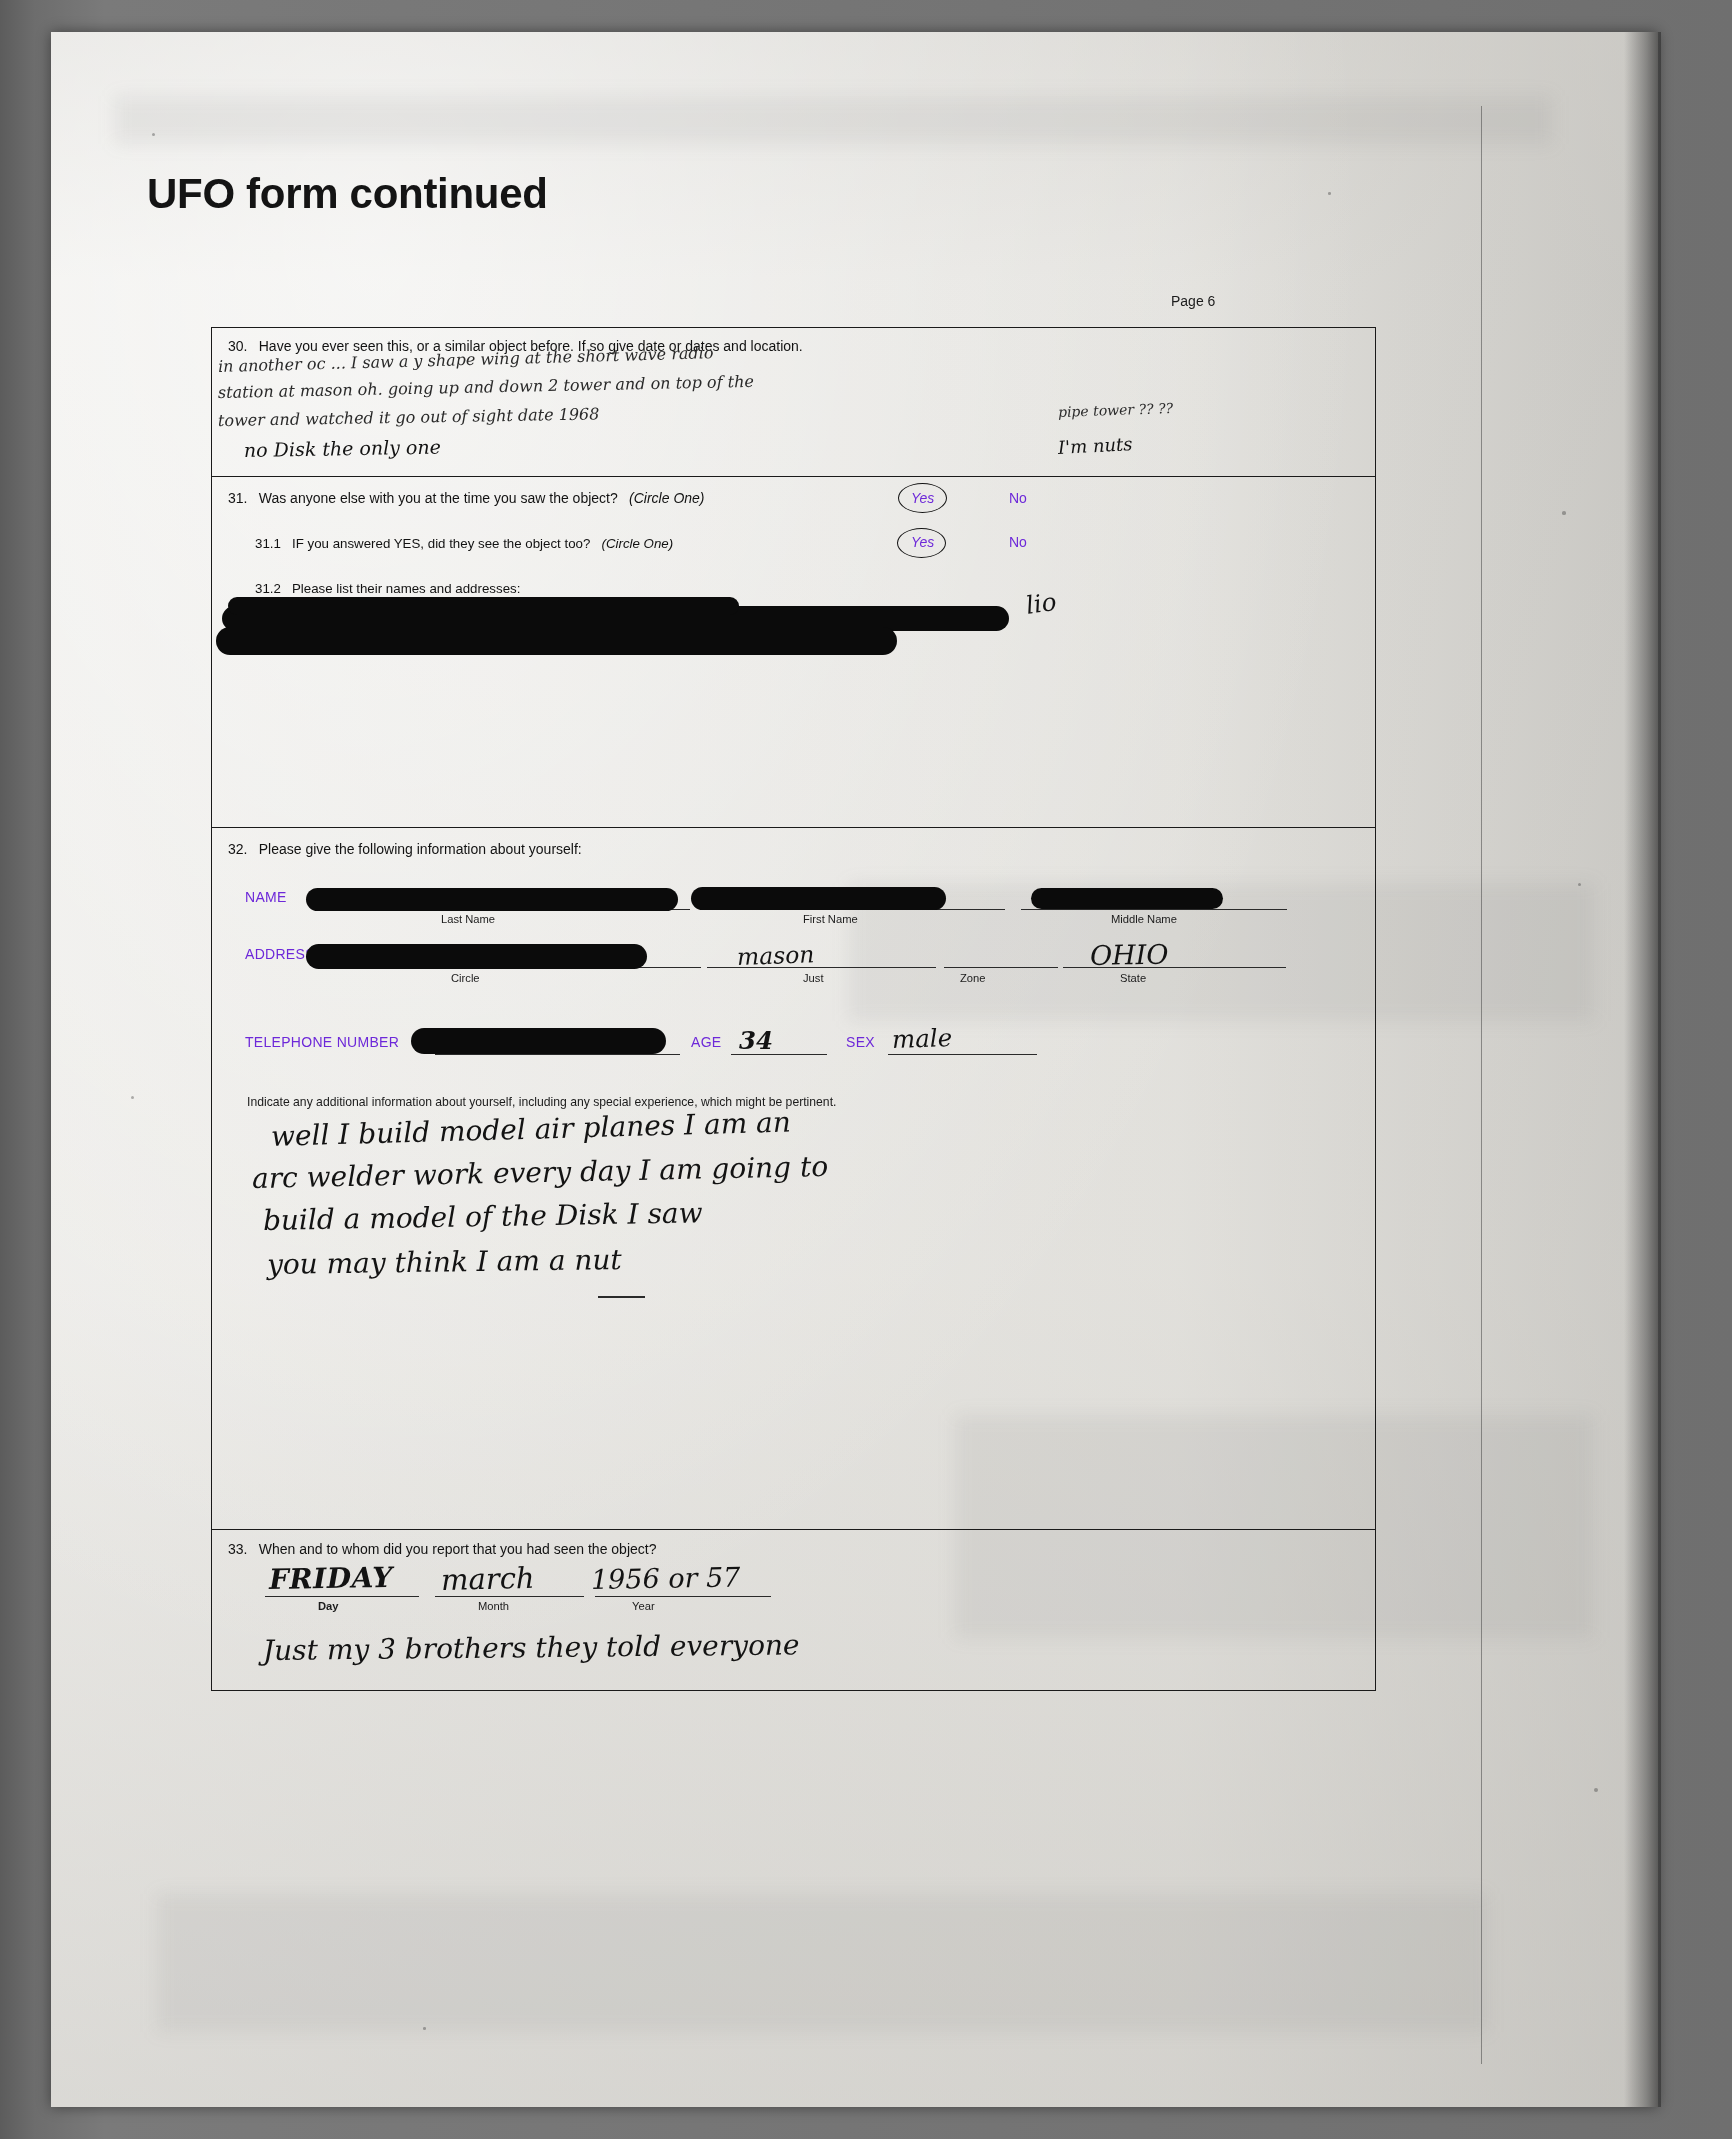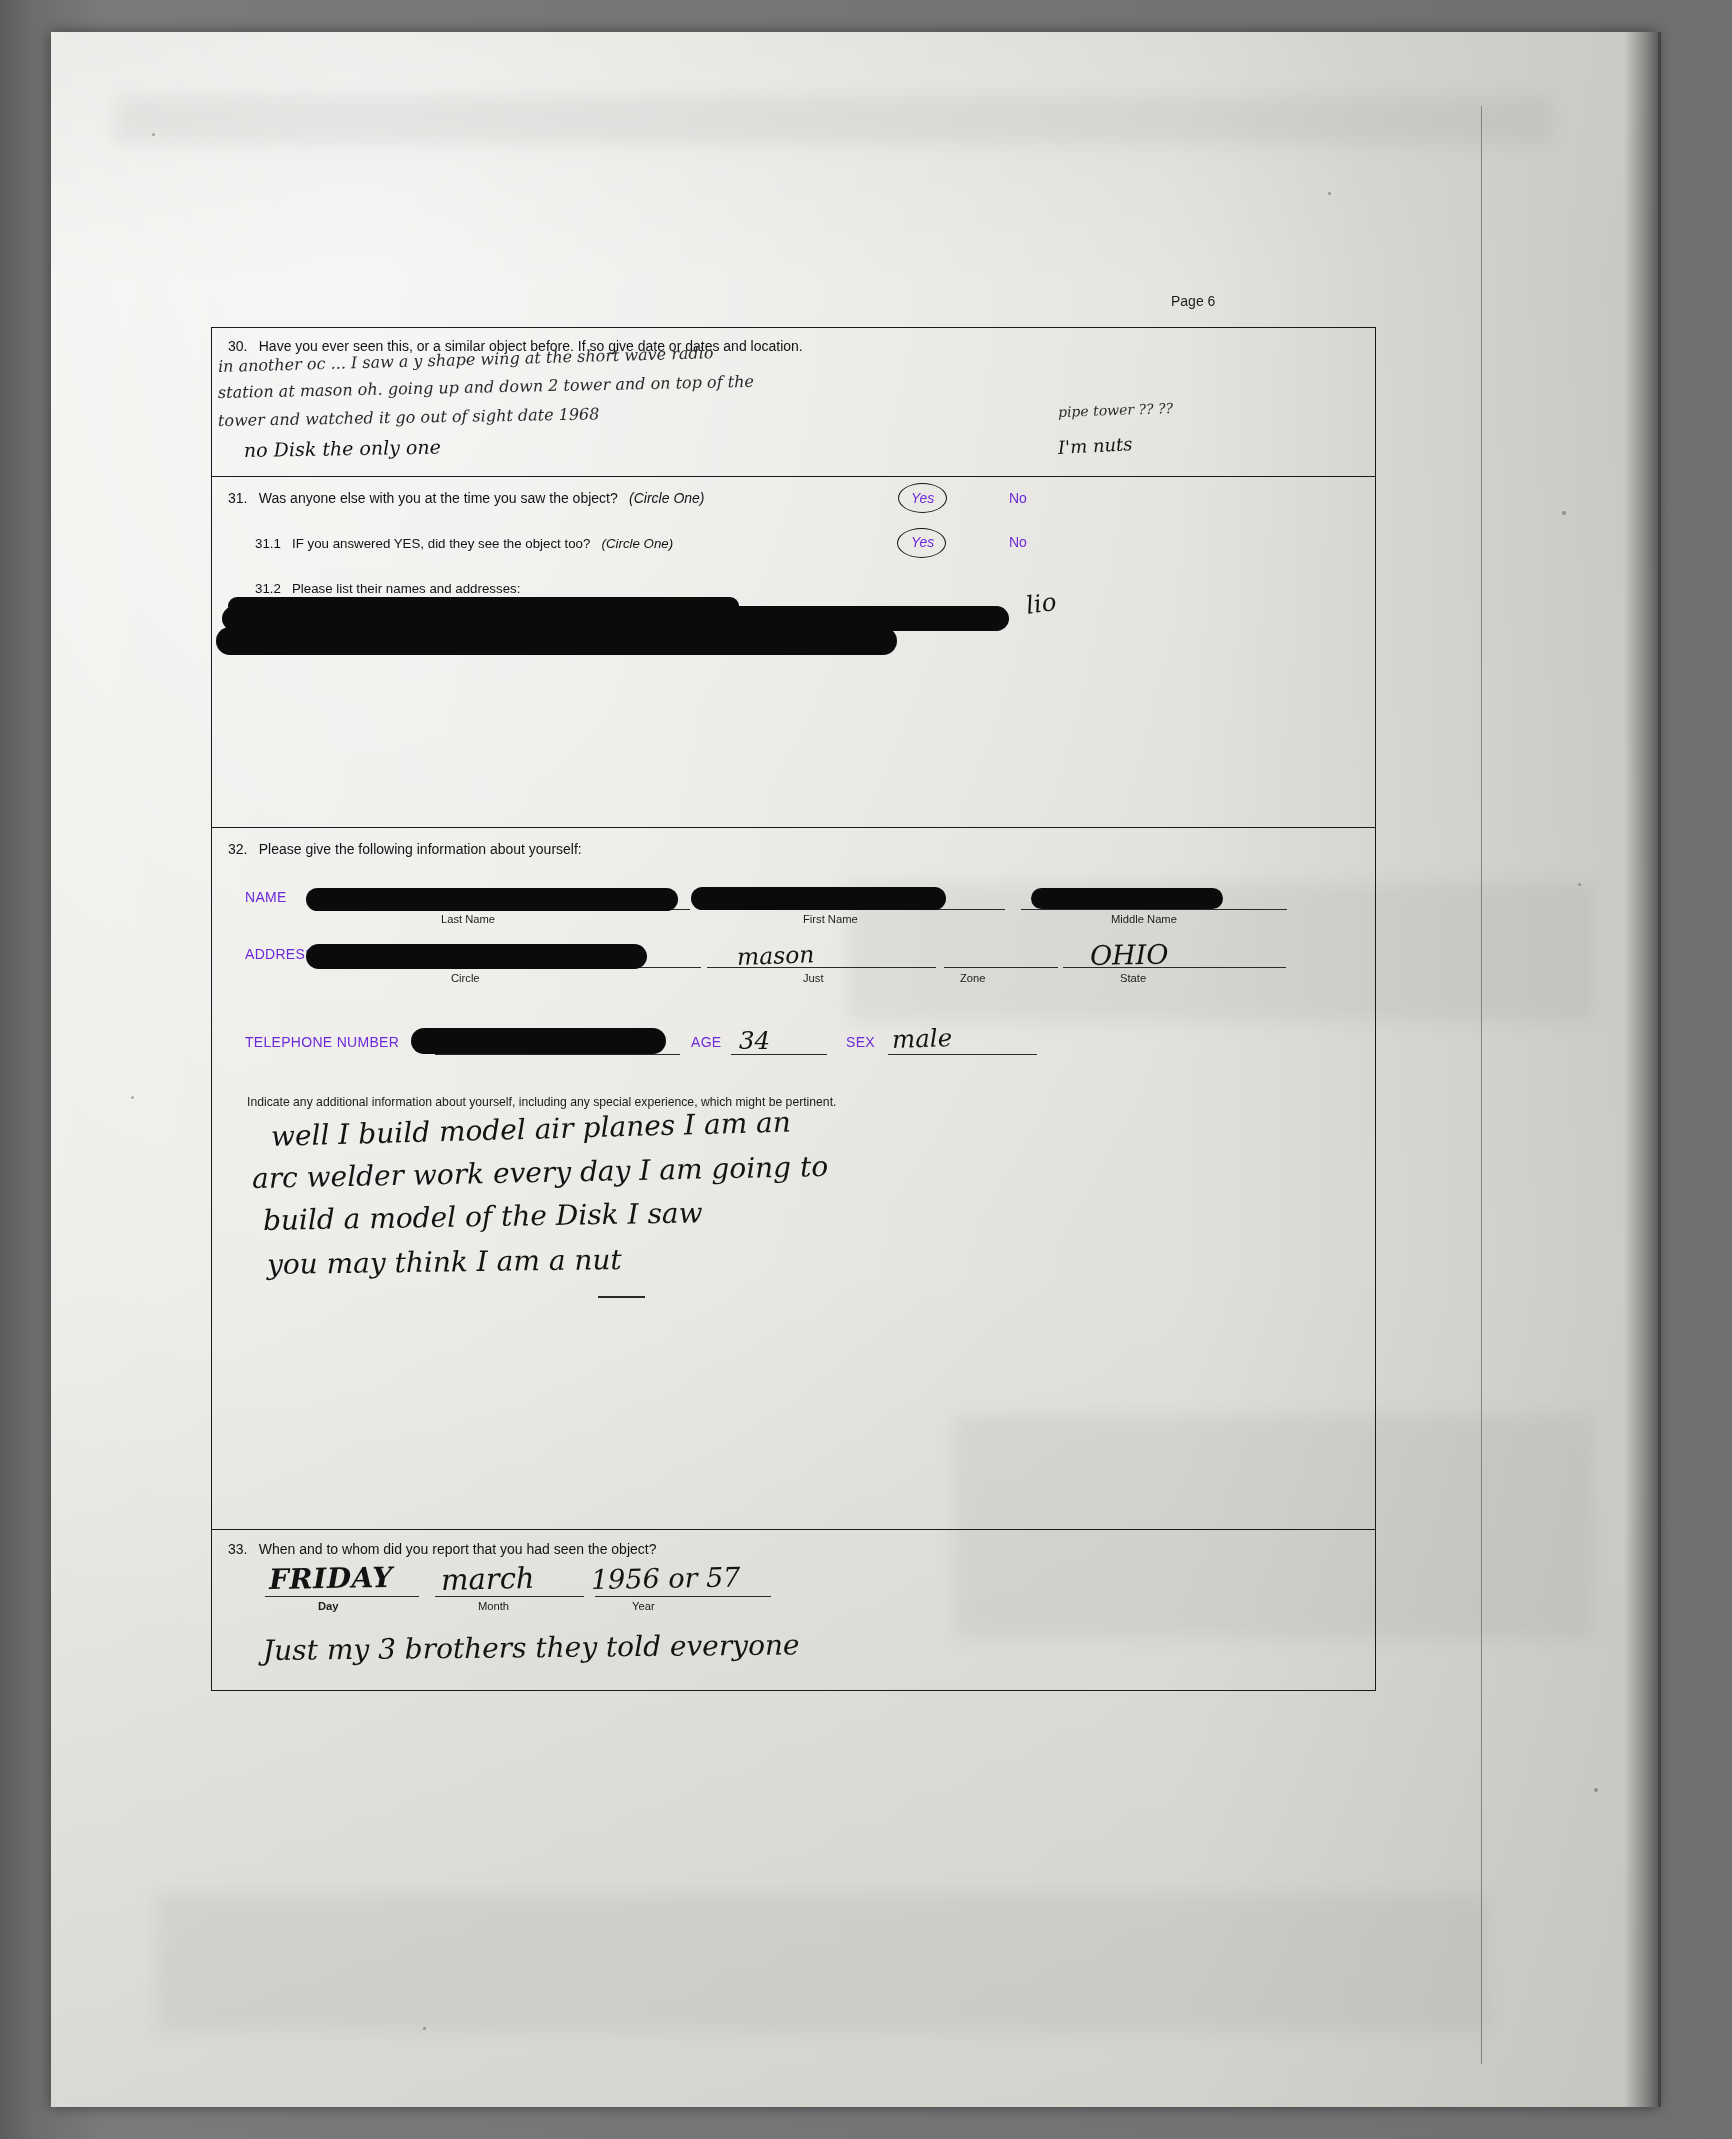--- a/index.html
+++ b/index.html
@@ -179,20 +179,21 @@
   <div class="sheet">
     <div class="sheet-tint"></div>
 
     <div class="smudge" style="left:64px; top:64px; width:1437px; height:48px;"></div>
     <div class="smudge" style="left:798px; top:851px; width:745px; height:138px;"></div>
     <div class="smudge" style="left:904px; top:1383px; width:638px; height:223px;"></div>
     <div class="smudge" style="left:106px; top:1862px; width:1330px; height:138px;"></div>
 
     <div class="vline" style="left:1430px; top:74px; height:1958px;"></div>
 
+    <div class="title" style="left:96px; top:138px;">UFO form continued</div>
     <div class="page-num" style="left:1120px; top:261px;text-align:right;">Page 6</div>
 
     <div class="form-box" style="left:160px; top:295px; width:1165px;">
 
       <div class="row" style="height:149px;">
         <div class="q" style="left:16px; top:9.6px;">
           <span>30.</span>
           <span style="padding-left:7.4px;">Have you ever seen this, or a similar object before. If so give date or dates and location.</span>
         </div>
         <div class="hw thin" style="left:6.4px; top:29px; font-size:16px; transform:rotate(-1.6deg);">in another oc ... I saw a y shape wing at the short wave radio</div>
@@ -261,21 +262,21 @@
         <div class="tiny" style="left:239px; top:144px;">Circle</div>
         <div class="tiny" style="left:591px; top:144px;">Just</div>
         <div class="tiny" style="left:748px; top:144px;">Zone</div>
         <div class="tiny" style="left:908px; top:144px;">State</div>
 
         <div class="caps" style="left:33px; top:206px;">TELEPHONE  NUMBER</div>
         <div class="fline" style="left:223px; top:226px; width:245px;"></div>
         <div class="redact" style="left:199px; top:200px; width:255px; height:25.5px;"></div>
         <div class="caps" style="left:479px; top:206px;">AGE</div>
         <div class="fline" style="left:519px; top:226px; width:96px;"></div>
-        <div class="hw" style="left:527px; top:198px; font-size:24.5px; font-weight:normal;">34</div>
+        <div class="hw" style="left:527px; top:198px; font-size:24.5px; font-weight:bold;">34</div>
         <div class="caps" style="left:634px; top:206px;">SEX</div>
         <div class="fline" style="left:676px; top:226px; width:149px;"></div>
         <div class="hw" style="left:680px; top:197px; font-size:24.5px; transform:rotate(-2deg);">male</div>
 
         <div class="tiny" style="left:35px; top:267px; font-size:12.2px;">Indicate any additional information about yourself, including any special experience, which might be pertinent.</div>
         <div class="hw" style="left:59px; top:292px; font-size:28px; transform:rotate(-1.6deg);">well I build model air planes I am an</div>
         <div class="hw" style="left:40px; top:334px; font-size:28px; transform:rotate(-1.2deg);">arc welder work every day I am going to</div>
         <div class="hw" style="left:51px; top:376px; font-size:28px; transform:rotate(-1deg);">build a model of the Disk I saw</div>
         <div class="hw" style="left:55px; top:420px; font-size:28px; transform:rotate(-0.8deg);">you may think I am a nut</div>
         <div class="fline" style="left:386px; top:468px; width:47px; height:2.1px;"></div>

